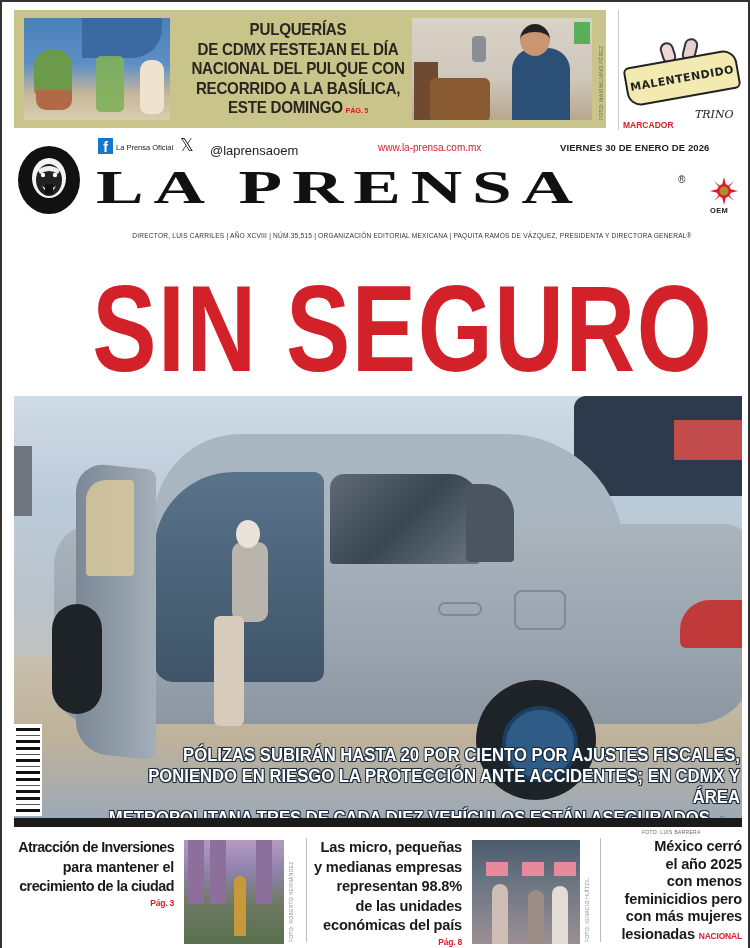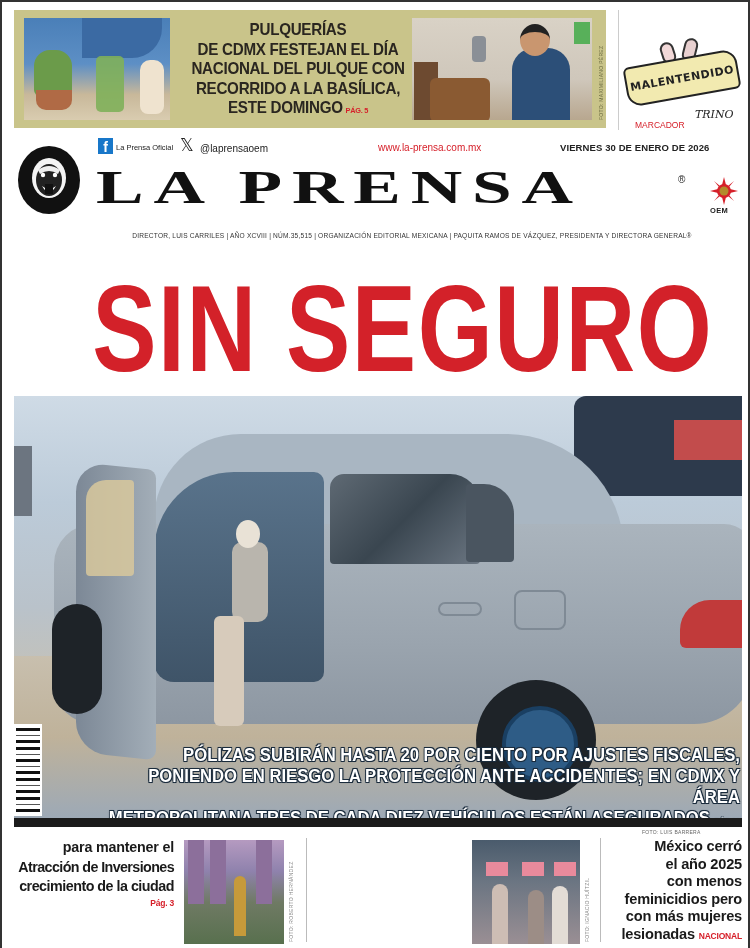--- a/index.html
+++ b/index.html
@@ -31,29 +31,29 @@
   .promo-img-right .pitcher { position: absolute; left: 60px; top: 18px; width: 14px; height: 26px; background: #8a8f96; border-radius: 4px; }
   .promo-img-right .green { position: absolute; left: 162px; top: 4px; width: 16px; height: 22px; background: #58b05a; }
   .promo-credit { position: absolute; left: 584px; top: 10px; width: 8px; height: 100px; writing-mode: vertical-rl; transform: rotate(180deg); font-size: 5px; color: #6a6a40; letter-spacing: .3px; }
 
   .cartoon { position: absolute; left: 616px; top: 8px; width: 128px; height: 120px; border-left: 1px solid #ccc; }
   .cartoon-banner { position: absolute; left: 6px; top: 48px; width: 114px; height: 40px; background: #f2eab0; border: 2px solid #222;
     transform: rotate(-10deg); border-radius: 6px 14px 6px 14px; display: flex; align-items: center; justify-content: center; }
   .cartoon-banner span { font-family: "DejaVu Sans", sans-serif; font-size: 11px; font-weight: 700; color: #222; letter-spacing: 0.5px; }
   .cartoon-fig1 { position: absolute; left: 42px; top: 32px; width: 14px; height: 22px; border: 2px solid #333; border-radius: 8px; background: #f1d8d8; transform: rotate(-18deg); }
   .cartoon-fig2 { position: absolute; left: 64px; top: 28px; width: 14px; height: 24px; border: 2px solid #333; border-radius: 8px; background: #e8d0d0; transform: rotate(14deg); }
-  .cartoon-label { position: absolute; left: 4px; top: 110px; font-size: 8.5px; font-weight: 400; color: #d6202a; margin-left: 12px; }
+  .cartoon-label { position: absolute; left: 4px; top: 110px; font-size: 8.5px; font-weight: 700; color: #d6202a; }
   .cartoon-sig { position: absolute; left: 76px; top: 98px; font-family: "DejaVu Serif", serif; font-style: italic; font-size: 11px; color: #222; }
 
   
   .social-row { position: absolute; left: 92px; top: 134px; width: 640px; height: 20px; }
   .fb-icon { position: absolute; left: 4px; top: 2px; width: 15px; height: 16px; background: #1877c9; color: #fff; font-weight: 700; font-size: 14px; text-align: center; line-height: 18px; }
   .fb-label { position: absolute; left: 22px; top: 7px; font-size: 7.5px; color: #222; }
   .x-icon { position: absolute; left: 86px; top: -1px; font-size: 17px; font-weight: 400; color: #222; font-family: "DejaVu Sans", sans-serif; }
-  .x-label { position: absolute; left: 106px; top: 7px; font-size: 10px; color: #222; }
+  .x-label { position: absolute; left: 116px; top: 7px; font-size: 13px; color: #222; }
   .site-url { position: absolute; left: 260px; top: 6px; font-size: 10px; color: #d6202a; margin-left: 24px; }
   .date { position: absolute; left: 466px; top: 6px; font-size: 9.5px; font-weight: 700; color: #222; letter-spacing: 0.1px; }
 
   .lion { position: absolute; left: 14px; top: 142px; width: 66px; height: 72px; }
   .logo-text { position: absolute; left: 94px; top: 163px; width: 600px; font-family: "Liberation Serif", serif; font-weight: 700; font-size: 58px;
     line-height: 58px; letter-spacing: 8px; color: #111; transform: scaleX(1.23) scaleY(0.8); transform-origin: left top; white-space: nowrap; }
   .registered { position: absolute; left: 676px; top: 172px; font-size: 10px; color: #222; }
   .oem-sun { position: absolute; left: 708px; top: 175px; width: 28px; height: 28px; }
   .oem-label { position: absolute; left: 708px; top: 204px; font-size: 7.5px; font-weight: 700; color: #222; letter-spacing: .3px; }
 
@@ -251,36 +251,44 @@
       <i></i>
       <i></i>
       <i class="t"></i>
       <i></i>
   </div>
   <div class="photo-bottom-bar"></div>
   <div class="photo-credit-main">FOTO: LUIS BARRERA</div>
 
   <div class="story s1">
     <div class="story-headline">
+      <div style="letter-spacing:-0.6px;">Atracción de Inversiones</div>
       <div>para mantener el</div>
-      <div style="letter-spacing:-0.6px;">Atracción de Inversiones</div>
       <div style="letter-spacing:-0.5px;">crecimiento de la ciudad</div>
       <div class="story-page" style="line-height:12px;">Pág. 3</div>
     </div>
     <div class="story-thumb">
       <div class="tower" style="left:4px;height:80px;"></div>
       <div class="tower" style="left:26px;height:70px;"></div>
       <div class="tower" style="left:72px;height:90px;"></div>
       <div class="angel"></div>
     </div>
     <div class="story-credit">FOTO: ROBERTO HERNÁNDEZ</div>
   </div>
   <div class="col-divider" style="left:304px;"></div>
 
   <div class="story s2">
+    <div class="story-headline">
+      <div>Las micro, pequeñas</div>
+      <div>y medianas empresas</div>
+      <div>representan 98.8%</div>
+      <div>de las unidades</div>
+      <div>económicas del país</div>
+      <div class="story-page" style="line-height:12px;">Pág. 8</div>
+    </div>
     <div class="story-thumb">
       <div class="sign" style="left:14px;"></div>
       <div class="sign" style="left:50px;"></div>
       <div class="sign" style="left:82px;"></div>
       <div class="shopper" style="left:20px;height:60px;"></div>
       <div class="shopper" style="left:56px;height:54px;background:#9c8d86;"></div>
       <div class="shopper" style="left:80px;height:58px;background:#e3dcd5;"></div>
     </div>
     <div class="story-credit">FOTO: IGNACIO HUÍTZIL</div>
   </div>

